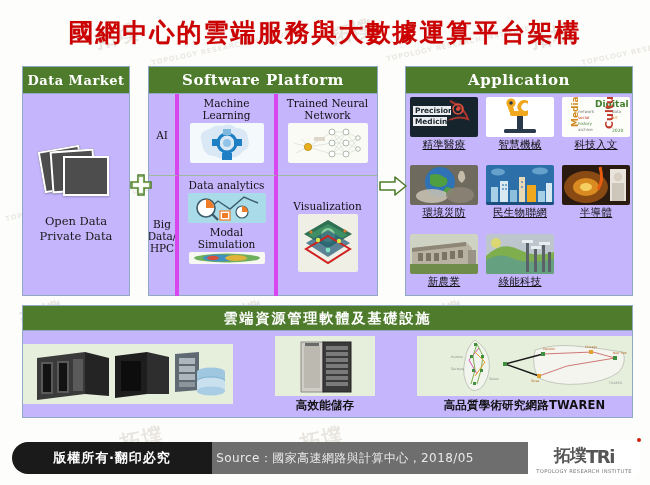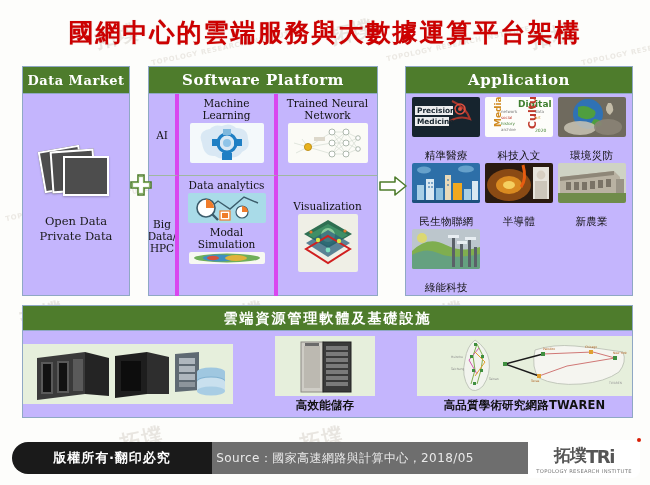--- a/index.html
+++ b/index.html
@@ -117,27 +117,28 @@
 
   
   #p-app { left: 405px; top: 66px; width: 228px; height: 230px; }
   #p-app .panel-head { height: 27px; line-height: 27px; font-size: 15px; }
   #app-grid {
     height: 202px;
     display: grid;
     grid-template-columns: repeat(3, 1fr);
     grid-template-rows: repeat(3, 1fr);
     padding: 3px 4px 2px 4px;
-    gap: 0px;
+    gap: 8px;
   }
   .app-cell { display: flex; flex-direction: column; align-items: center; justify-content: flex-start; }
   .app-thumb { width: 68px; height: 40px; border-radius: 2px; overflow: hidden; }
   .app-cap {
-    font-size: 10.5px; color: #111; margin-top: 12px; letter-spacing: .3px;
+    font-size: 10.5px; color: #111; margin-top: 1px; letter-spacing: .3px;
     font-family: "DejaVu Sans", sans-serif;
+    text-decoration: underline;
   }
 
   
   #p-infra { left: 22px; top: 305px; width: 611px; height: 113px; }
   #p-infra .panel-head { height: 25px; line-height: 25px; font-size: 14px;
     font-family: "DejaVu Serif", "Liberation Serif", serif; letter-spacing: 2px; }
   #infra-body { height: 86px; position: relative; display: flex; }
   .infra-item { flex: 1; display: flex; flex-direction: column; align-items: center; justify-content: center; }
   .infra-cap { font-size: 11.5px; font-weight: bold; color: #111; margin-top: 2px;
                font-family: "DejaVu Sans", sans-serif; letter-spacing: .2px; }
@@ -354,20 +355,35 @@
             <circle cx="48" cy="12" r="2" fill="#e05040"></circle>
             <rect x="3" y="9" width="38" height="9" fill="#ffffff" opacity=".92"></rect>
             <rect x="3" y="20" width="34" height="9" fill="#ffffff" opacity=".92"></rect>
             <text x="5" y="16.4" font-family="DejaVu Sans" font-size="7.4" font-weight="bold" fill="#16242e">Precision</text>
             <text x="5" y="27.4" font-family="DejaVu Sans" font-size="7.4" font-weight="bold" fill="#16242e">Medicine</text>
           </svg>
         </div>
         <div class="app-cap">精準醫療</div>
       </div>
 
+      <div class="app-cell">
+        <div class="app-thumb">
+          <svg width="68" height="40" viewBox="0 0 68 40">
+            <rect width="68" height="40" fill="#ffffff"></rect>
+            <rect x="18" y="32" width="32" height="4" rx="1.5" fill="#2b3a4a"></rect>
+            <rect x="31" y="18" width="6" height="14" fill="#2b3a4a"></rect>
+            <rect x="24" y="14" width="18" height="5" rx="2" fill="#f0a81e"></rect>
+            <rect x="22" y="4" width="5" height="12" rx="2" fill="#f0a81e" transform="rotate(-18 24 10)"></rect>
+            <circle cx="25" cy="6" r="4.6" fill="#f0a81e"></circle>
+            <circle cx="25" cy="6" r="1.8" fill="#2b3a4a"></circle>
+            <path d="M42 4 a7 7 0 1 0 0 12 l0 -3 a4 4 0 1 1 0 -6 Z" fill="#f0a81e"></path>
+          </svg>
+        </div>
+        <div class="app-cap">智慧機械</div>
+      </div>
 
       <div class="app-cell">
         <div class="app-thumb">
           <svg width="68" height="40" viewBox="0 0 68 40">
             <rect width="68" height="40" fill="#fdfdfa"></rect>
             <text x="33" y="10" font-family="DejaVu Sans" font-size="9" font-weight="bold" fill="#3f7f2f">Digital</text>
             <text x="38" y="33" font-family="DejaVu Sans" font-size="11" font-weight="bold" fill="#c0392b" transform="rotate(-90 44 26)">Cultural</text>
             <text x="4" y="30" font-family="DejaVu Sans" font-size="9" font-weight="bold" fill="#d08a20" transform="rotate(-90 10 24)">Media</text>
             <text x="16" y="16" font-family="DejaVu Sans" font-size="4" fill="#777">network</text>
             <text x="16" y="22" font-family="DejaVu Sans" font-size="4" fill="#c0392b">social</text>

